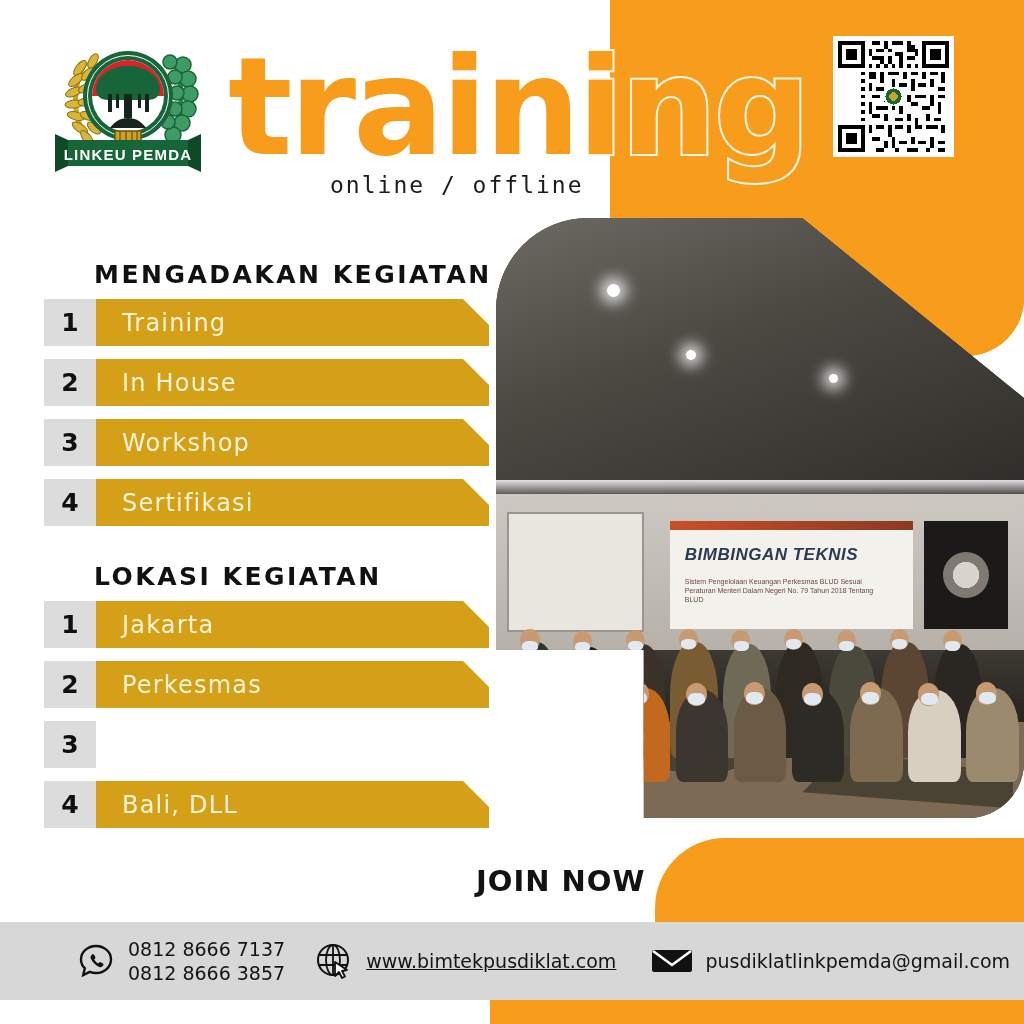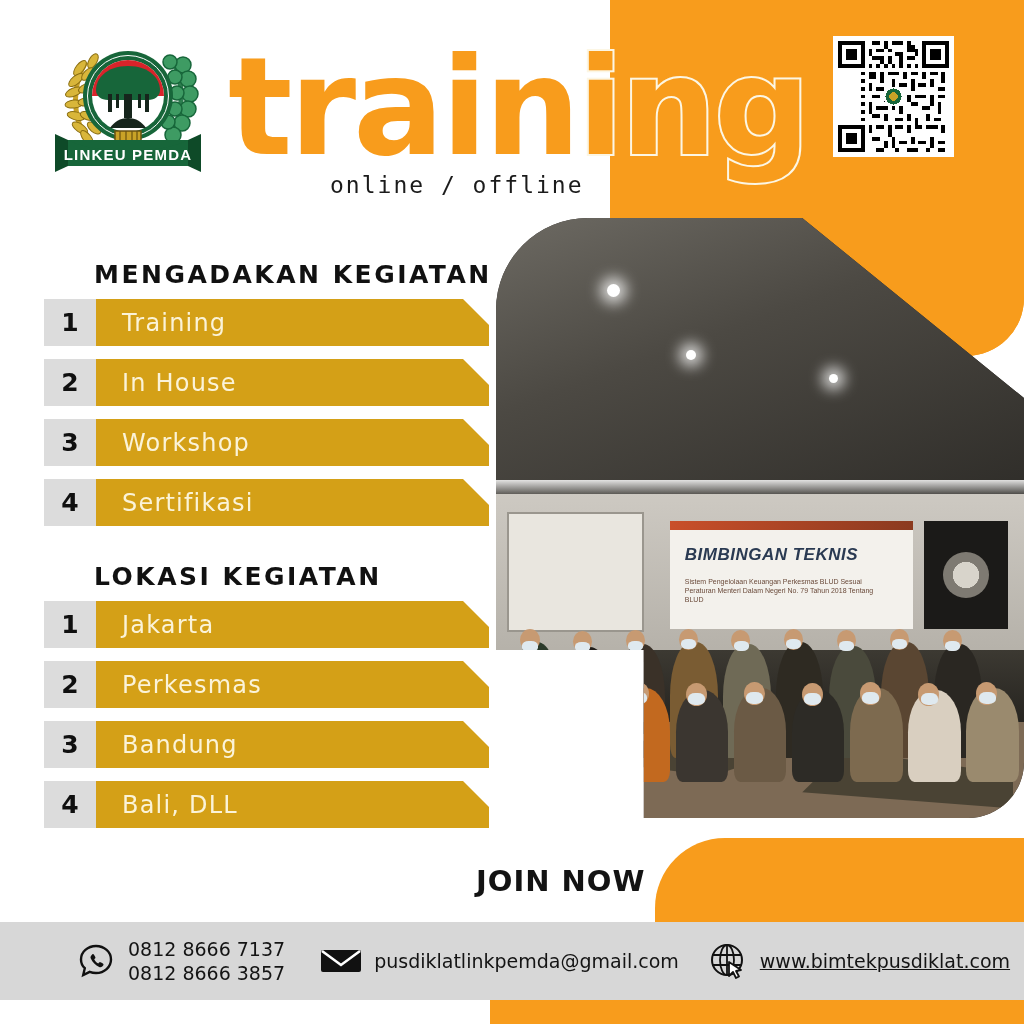--- a/index.html
+++ b/index.html
@@ -627,23 +627,20 @@
       </div>
     </div>
     <div class="row">
       <div class="row-num">2</div>
       <div class="row-bar">
         <span class="row-label">Perkesmas</span>
       </div>
     </div>
     <div class="row">
       <div class="row-num">3</div>
-      <div class="row-bar">
-        <span class="row-label">Bandung</span>
-      </div>
     </div>
     <div class="row">
       <div class="row-num">4</div>
       <div class="row-bar">
         <span class="row-label">Bali, DLL</span>
       </div>
     </div>
   </div>
 
   <div class="orange-join"></div>
@@ -657,39 +654,39 @@
           <path d="M18 3 C9.7 3 3 9 3 16.4 c0 3.4 1.4 6.5 3.8 8.8 l-1.6 6.8 l6.5 -3.1 c1.9 .7 4 1.1 6.3 1.1 c8.3 0 15 -6 15 -13.6 C33 9 26.3 3 18 3 Z" fill="none" stroke="#111" stroke-width="2.4"></path>
           <path d="M14.2 11.4 c.6 -.5 1.4 -.4 1.8 .3 l1.3 2.2 c.3 .6 .2 1.3 -.3 1.7 l-.8 .7 c.8 1.8 2.3 3.3 4.1 4.1 l.7 -.8 c.4 -.5 1.1 -.6 1.7 -.3 l2.2 1.3 c.7 .4 .8 1.3 .3 1.8 l-1 1 c-.8 .8 -2 1 -3 .5 c-3.7 -1.7 -6.7 -4.7 -8.4 -8.4 c-.5 -1 -.3 -2.2 .5 -3 Z" fill="#111"></path>
         </svg>
       </span>
       <span class="ftxt two-line">
         <span>0812 8666 7137</span><br>
         <span>0812 8666 3857</span>
       </span>
     </div>
 
-    <div class="fitem f-mail">
-      <span class="ficon">
-        <svg viewBox="0 0 40 30" xmlns="http://www.w3.org/2000/svg">
-          <path d="M2 4 h36 a2 2 0 0 1 2 2 v18 a2 2 0 0 1 -2 2 h-36 a2 2 0 0 1 -2 -2 v-18 a2 2 0 0 1 2 -2 Z" fill="#111"></path>
-          <path d="M1 5 L20 19 L39 5" fill="none" stroke="#fff" stroke-width="2.6"></path>
-        </svg>
-      </span>
-      <span class="ftxt">pusdiklatlinkpemda@gmail.com</span>
-    </div>
-
     <div class="fitem f-web">
       <span class="ficon">
         <svg viewBox="0 0 38 38" xmlns="http://www.w3.org/2000/svg">
           <circle cx="18" cy="18" r="15" fill="none" stroke="#111" stroke-width="2"></circle>
           <ellipse cx="18" cy="18" rx="7" ry="15" fill="none" stroke="#111" stroke-width="1.8"></ellipse>
           <path d="M3.6 13 h28.8 M3.6 23 h28.8 M18 3 v30" stroke="#111" stroke-width="1.8" fill="none"></path>
           <path d="M20 20 L20 34 L24 30 L27 36 L30 34.5 L27 29 L32 28 Z" fill="#fff" stroke="#111" stroke-width="1.8" stroke-linejoin="round"></path>
         </svg>
       </span>
       <span class="ftxt link">www.bimtekpusdiklat.com</span>
     </div>
 
+    <div class="fitem f-mail">
+      <span class="ficon">
+        <svg viewBox="0 0 40 30" xmlns="http://www.w3.org/2000/svg">
+          <path d="M2 4 h36 a2 2 0 0 1 2 2 v18 a2 2 0 0 1 -2 2 h-36 a2 2 0 0 1 -2 -2 v-18 a2 2 0 0 1 2 -2 Z" fill="#111"></path>
+          <path d="M1 5 L20 19 L39 5" fill="none" stroke="#fff" stroke-width="2.6"></path>
+        </svg>
+      </span>
+      <span class="ftxt">pusdiklatlinkpemda@gmail.com</span>
+    </div>
+
   </div>
 
   <div class="orange-bottom"></div>
 
 </div>
 
 </body></html>

